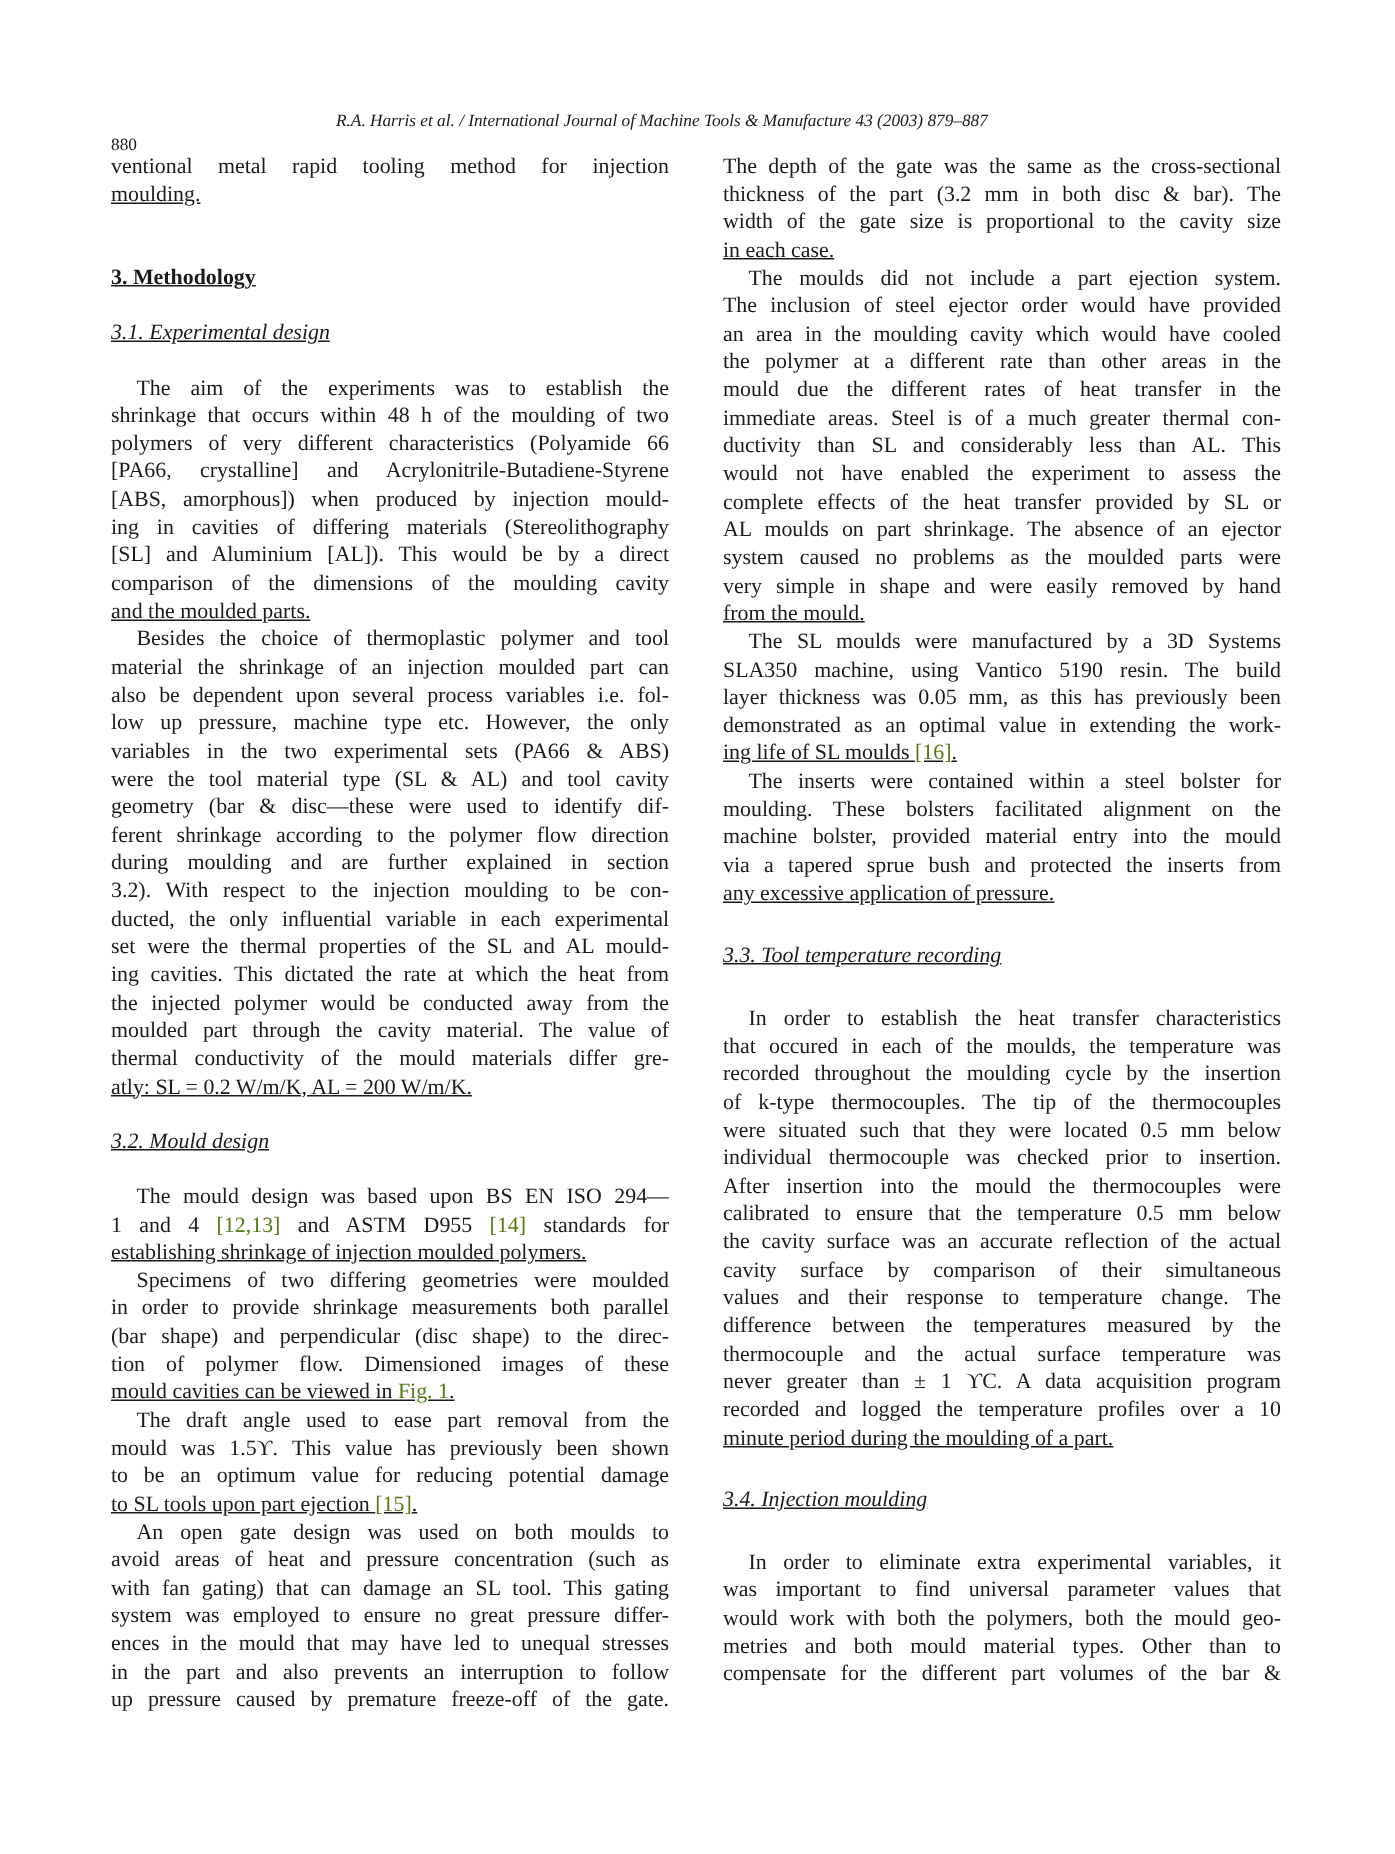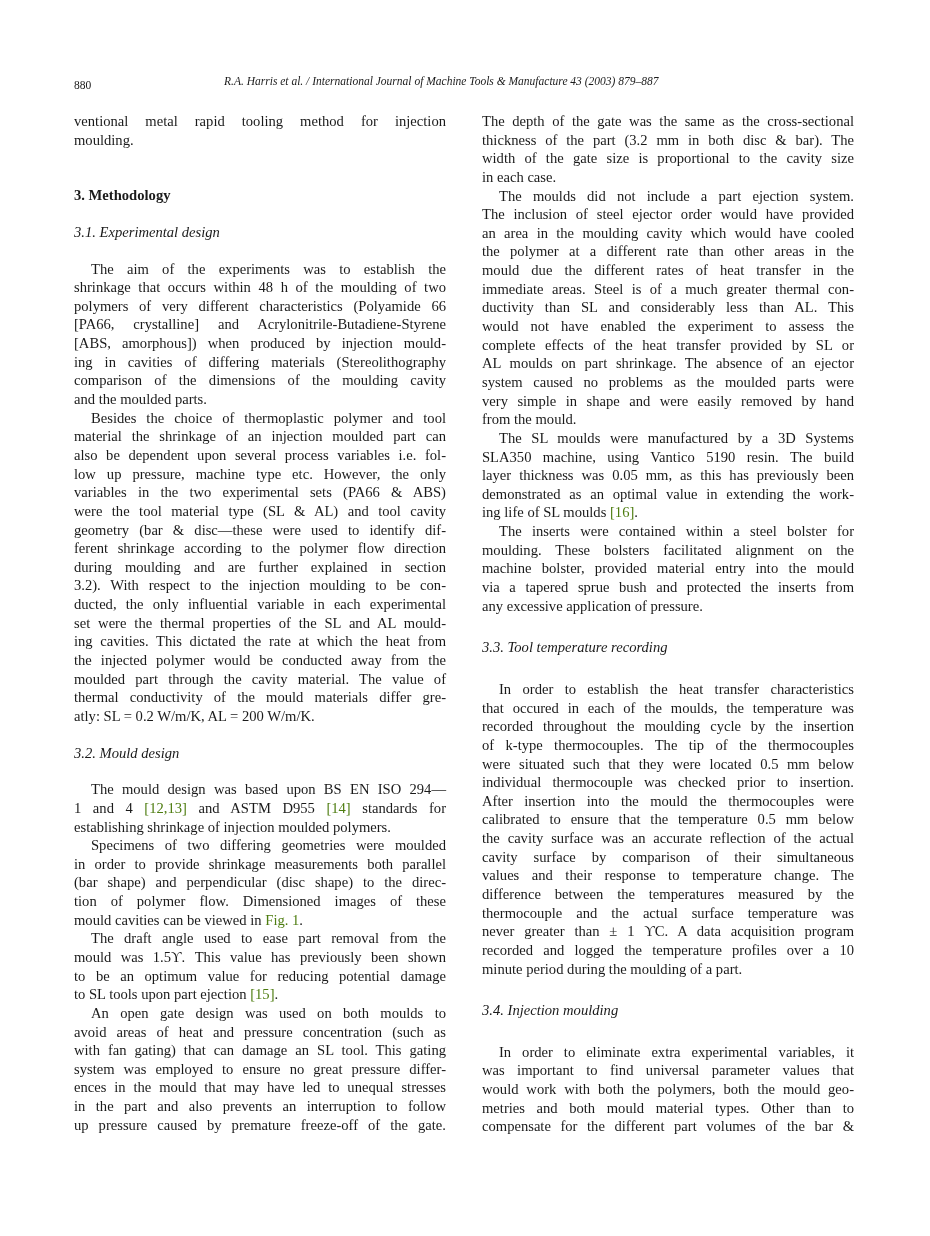--- a/index.html
+++ b/index.html
@@ -1,26 +1,26 @@
 <!DOCTYPE html>
 <html><head>
 <meta charset="utf-8">
 <style>
   html, body { margin: 0; padding: 0; background: #ffffff; }
   body { width: 930px; height: 1236px; position: relative; overflow: hidden;
          font-family: "Liberation Serif", "DejaVu Serif", serif; color: #1a1a1a; }
   .running-head { position: absolute; top: 75px; left: 74px; right: 74px; height: 16px;
                   font-size: 11.5px; }
-  .page-num { position: absolute; left: 0; top: 4px; text-align: center; }
+  .page-num { position: absolute; left: 0; top: 16px; text-align: center; }
   .journal { position: absolute; left: 150px; top: 0; font-style: italic; white-space: nowrap; }
-  .col { position: absolute; top: 112px; width: 372px; font-size: 14.6px; line-height: 18.65px; }
+  .col { position: absolute; top: 102px; width: 372px; font-size: 14.6px; line-height: 18.65px; }
   .col-left { left: 74px; }
   .col-right { left: 482px; }
   .ln { display: block; text-align: justify; text-align-last: justify; white-space: nowrap; height: 18.65px; overflow: visible; }
-  .ln.last { text-align-last: left; }
+  .ln.last { text-align-last: left; text-decoration: underline; }
   .ln.ind { text-indent: 17px; }
   .gap { display: block; }
   .sec { font-weight: bold; }
   .sub { font-style: italic; }
   .cite { color: #4d7c0f; }
 </style>
 </head>
 <body>
 
 <div class="running-head">
@@ -38,20 +38,21 @@
   <span class="gap" style="height:18px"></span>
   <span class="ln last sub">3.1. Experimental design</span>
   <span class="gap" style="height:18px"></span>
   <div>
     <span class="ln ind">The aim of the experiments was to establish the</span>
     <span class="ln">shrinkage that occurs within 48 h of the moulding of two</span>
     <span class="ln">polymers of very different characteristics (Polyamide 66</span>
     <span class="ln">[PA66, crystalline] and Acrylonitrile-Butadiene-Styrene</span>
     <span class="ln">[ABS, amorphous]) when produced by injection mould-</span>
     <span class="ln">ing in cavities of differing materials (Stereolithography</span>
+    <span class="ln">[SL] and Aluminium [AL]). This would be by a direct</span>
     <span class="ln">comparison of the dimensions of the moulding cavity</span>
     <span class="ln last">and the moulded parts.</span>
   </div>
   <div>
     <span class="ln ind">Besides the choice of thermoplastic polymer and tool</span>
     <span class="ln">material the shrinkage of an injection moulded part can</span>
     <span class="ln">also be dependent upon several process variables i.e. fol-</span>
     <span class="ln">low up pressure, machine type etc. However, the only</span>
     <span class="ln">variables in the two experimental sets (PA66 &amp; ABS)</span>
     <span class="ln">were the tool material type (SL &amp; AL) and tool cavity</span>

